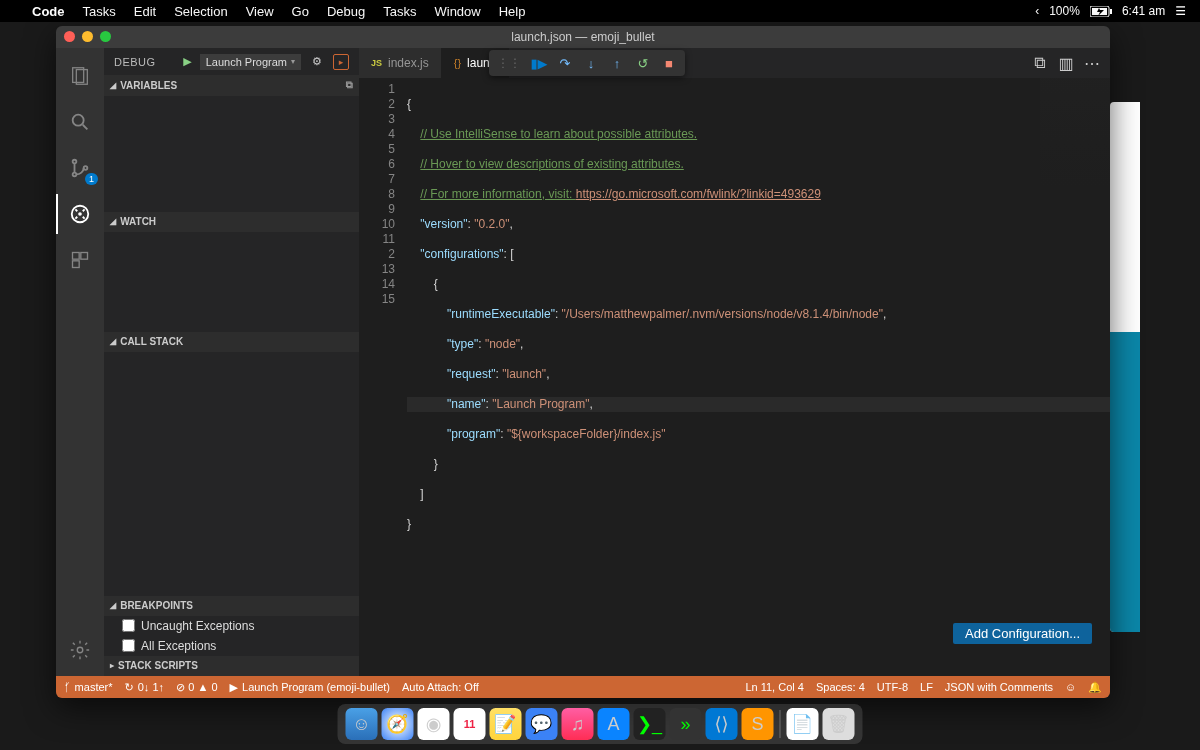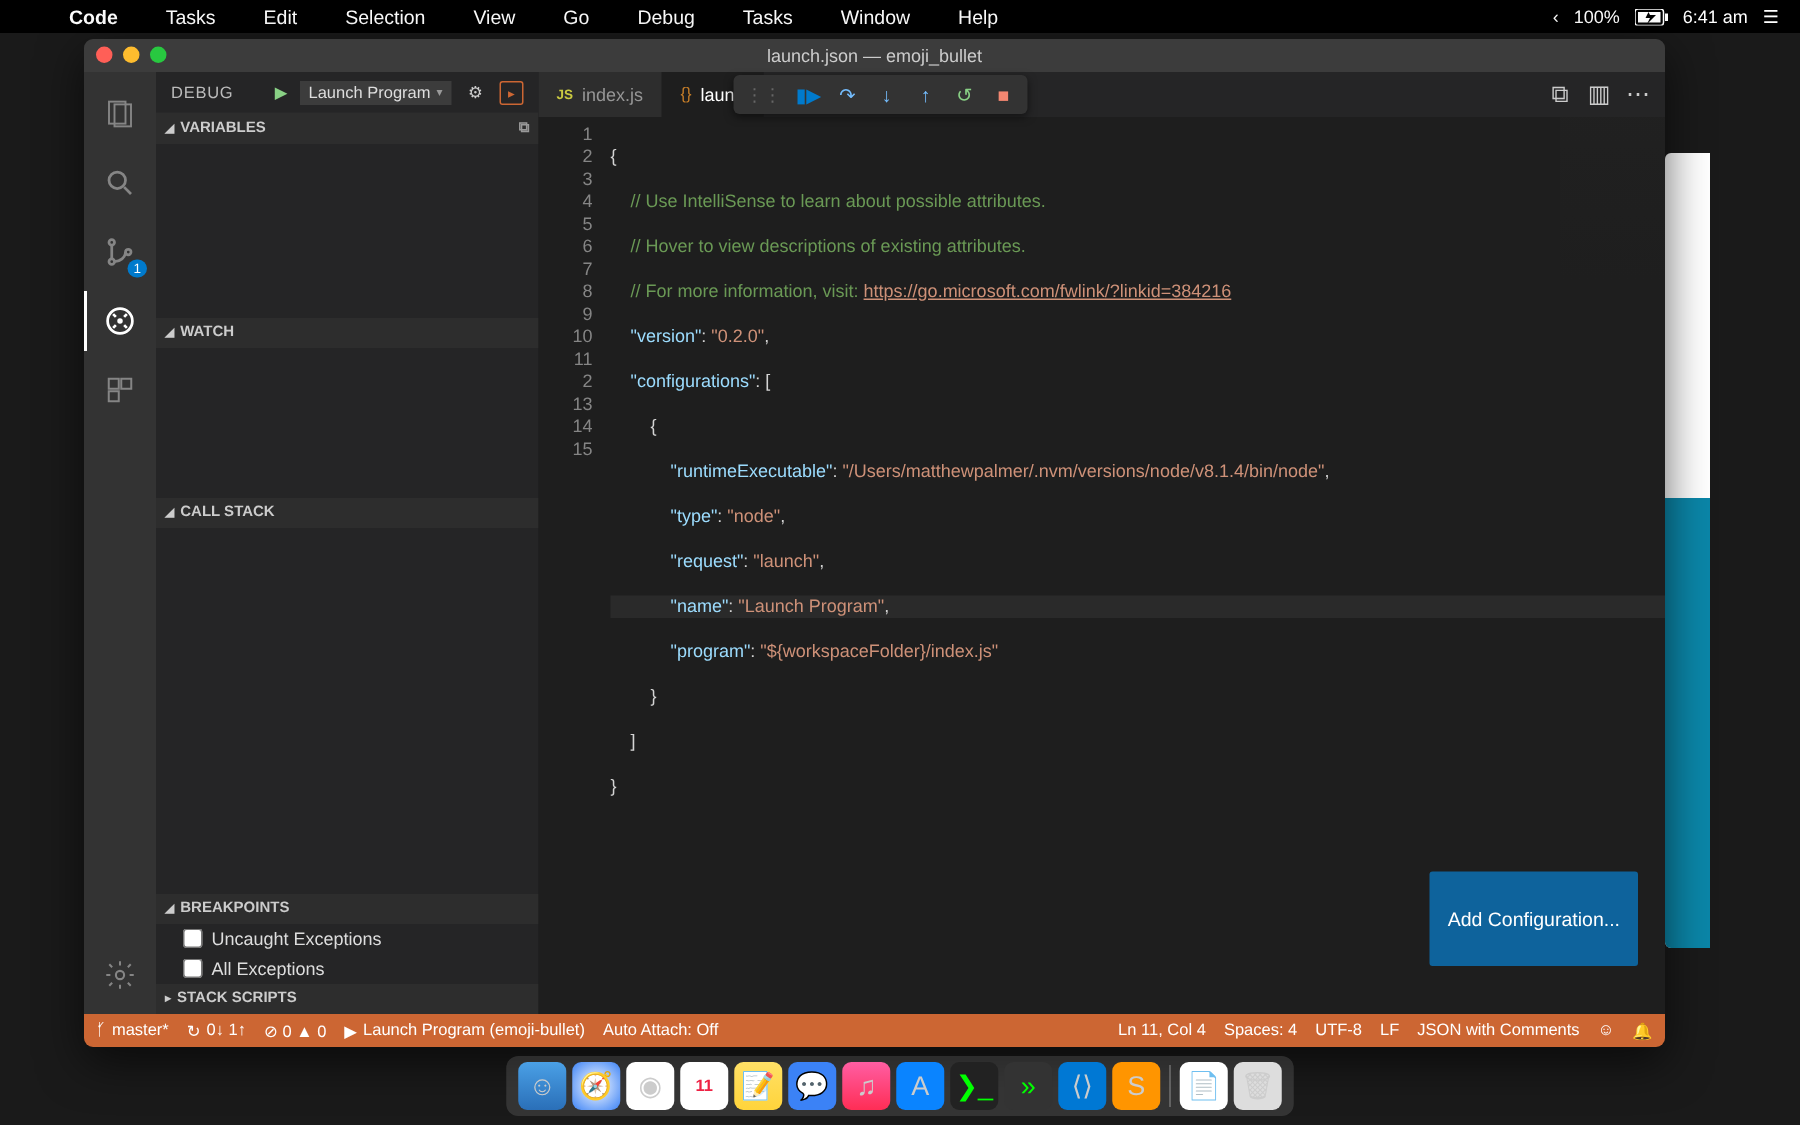--- a/index.html
+++ b/index.html
@@ -1,20 +1,20 @@
 <!DOCTYPE html>
 <html><head>
 <meta charset="utf-8">
 <style>
 * { margin: 0; padding: 0; box-sizing: border-box; font-family: -apple-system, "Helvetica Neue", Arial, sans-serif; }
 body { width: 1200px; height: 750px; background: #1a1a1a; color: #ccc; overflow: hidden; position: relative; }
 
 
 .menubar { height: 22px; background: #000; color: #fff; display: flex; align-items: center; font-size: 13px; padding: 0 14px; justify-content: space-between; }
-.menubar-left { display: flex; align-items: center; gap: 32px; }
+.menubar-left { display: flex; align-items: center; gap: 18px; }
 .menubar-right { display: flex; align-items: center; gap: 10px; font-size: 12px; }
 .apple { font-size: 15px; }
 .menubar .bold { font-weight: 600; }
 
 
 .window { position: absolute; left: 56px; top: 26px; width: 1054px; height: 672px; background: #1e1e1e; border-radius: 6px; overflow: hidden; box-shadow: 0 10px 30px rgba(0,0,0,.6); }
 
 
 .titlebar { height: 22px; background: #3c3c3c; display: flex; align-items: center; justify-content: center; position: relative; font-size: 12px; color: #ccc; }
 .traffic { position: absolute; left: 8px; top: 5px; display: flex; gap: 7px; }
@@ -68,28 +68,28 @@
 .dt-btn.restart { color:#89d185; }
 .dt-btn.stop { color:#f48771; }
 
 
 .code-area { flex:1; display:flex; font-family: Menlo, Monaco, monospace; font-size:12px; line-height:15px; overflow:hidden; position:relative;}
 .gutter { width:48px; text-align:right; color:#858585; padding:4px 12px 0 0; user-select:none; }
 .gutter div { height:15px; }
 .code-lines { flex:1; padding-top:4px; color:#d4d4d4; white-space:pre; position:relative;}
 .code-lines div { height:15px; }
 .code-lines .hl { background:rgba(120,120,120,.13); }
-.tok-c { color:#6a9955; }
+.tok-c { color:#6a9955;text-decoration:underline; }
 .tok-s { color:#ce9178; }
 .tok-k { color:#9cdcfe; }
 .tok-l { color:#ce9178; text-decoration:underline; }
 
 .minimap { position:absolute; right:0; top:30px; width:70px; height:110px; background:linear-gradient(#222,#1e1e1e); opacity:.6;}
 
-.add-config { position:absolute; right:18px; bottom:32px; background:#0e639c; color:#fff; border:none; padding:24px 12px; font-size:13px; border-radius:2px; cursor:pointer; }
+.add-config { position:absolute; right:18px; bottom:32px; background:#0e639c; color:#fff; border:none; padding:3px 12px; font-size:13px; border-radius:2px; cursor:pointer; }
 
 
 .statusbar { height:22px; background:#cc6633; color:#fff; display:flex; align-items:center; font-size:11px; padding:0 8px; justify-content:space-between; }
 .status-left, .status-right { display:flex; align-items:center; gap:12px; }
 .status-seg { display:flex; align-items:center; gap:4px; cursor:pointer; }
 
 
 .bgwin { position:absolute; right:60px; top:102px; width:30px; height:530px; background:#fff; border-radius:4px 0 0 4px; }
 .bgwin::after { content:""; position:absolute; top:230px; left:0; right:0; bottom:0; background:#0b86a8; border-radius:0 0 0 4px;}
 
@@ -289,21 +289,21 @@
             <div>11</div>
             <div>2</div>
             <div>13</div>
             <div>14</div>
             <div>15</div>
           </div>
         <div class="code-lines">
 <div>{</div>
 <div>    <span class="tok-c">// Use IntelliSense to learn about possible attributes.</span></div>
 <div>    <span class="tok-c">// Hover to view descriptions of existing attributes.</span></div>
-<div>    <span class="tok-c"><span>// For more information, visit: </span></span><span class="tok-l">https://go.microsoft.com/fwlink/?linkid=384216</span></div>
+<div>    <span class="tok-c"><span>// For more information, visit: </span></span><span class="tok-l">https://go.microsoft.com/fwlink/?linkid=493629</span></div>
 <div>    <span class="tok-k">"version"</span>: <span class="tok-s">"0.2.0"</span>,</div>
 <div>    <span class="tok-k">"configurations"</span>: [</div>
 <div>        {</div>
 <div>            <span class="tok-k">"runtimeExecutable"</span>: <span class="tok-s">"/Users/matthewpalmer/.nvm/versions/node/v8.1.4/bin/node"</span>,</div>
 <div>            <span class="tok-k">"type"</span>: <span class="tok-s">"node"</span>,</div>
 <div>            <span class="tok-k">"request"</span>: <span class="tok-s">"launch"</span>,</div>
 <div class="hl">            <span class="tok-k">"name"</span>: <span class="tok-s">"Launch Program"</span>,</div>
 <div>            <span class="tok-k">"program"</span>: <span class="tok-s">"${workspaceFolder}/index.js"</span></div>
 <div>        }</div>
 <div>    ]</div>

